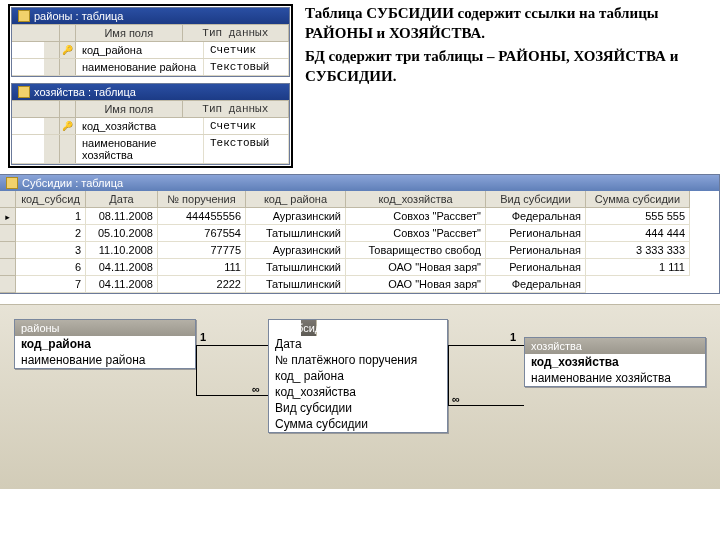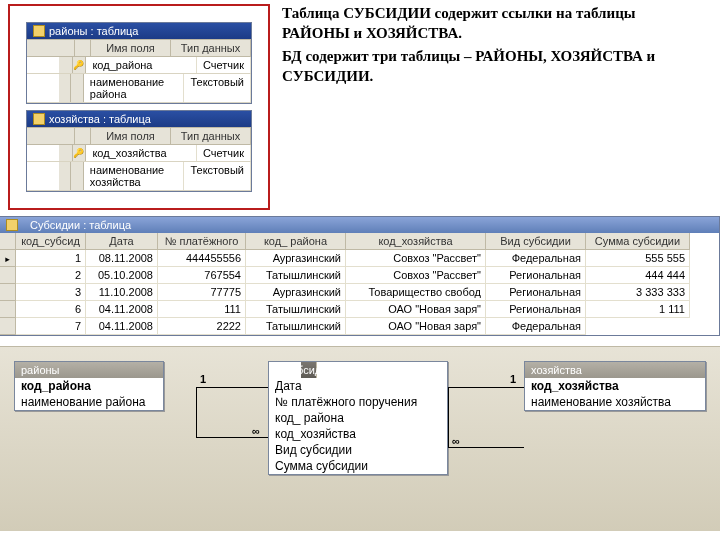--- a/index.html
+++ b/index.html
@@ -1,35 +1,35 @@
 <!DOCTYPE html>
 <html><head>
 <meta charset="utf-8">
 <style>
   * { box-sizing: border-box; margin: 0; padding: 0; }
   body { font-family: Tahoma, Arial, sans-serif; font-size: 11px; background: #fff; width: 720px; height: 540px; overflow: hidden; }
   .top { display: flex; align-items: flex-start; gap: 12px; padding: 4px 8px 6px 8px; }
-  .design-tables { display: flex; flex-direction: column; gap: 6px; border: 2px solid #b91c1c; padding: 16px; width: 262px; }
+  .design-tables { display: flex; flex-direction: column; gap: 6px; border: 2px solid #000000; padding: 1px; width: 294px; }
   .win { border: 1px solid #6b7a9a; background: #fff; }
   .titlebar { background: linear-gradient(#2a4fa3,#1c3b86); color: #fff; padding: 2px 6px; display: flex; align-items: center; gap: 4px; font-size: 11px; }
   .titlebar .ico { width: 12px; height: 12px; background: #f2d16b; border: 1px solid #ad8c20; display: inline-block; }
   .hdrrow { display: flex; background: #e6e3d8; border-top: 1px solid #bfb9a5; border-bottom: 1px solid #bfb9a5; }
   .hdr { padding: 2px 6px; border-right: 1px solid #bfb9a5; flex: 1; text-align: center; color: #333; }
   .row { display: flex; border-bottom: 1px solid #d9d4c2; }
   .sel { width: 16px; background: #e6e3d8; border-right: 1px solid #bfb9a5; display: flex; align-items: center; justify-content: center; margin-left: 32px; }
   .key { width: 16px; background: #e6e3d8; border-right: 1px solid #bfb9a5; display: flex; align-items: center; justify-content: center; }
   .key.on::before { content: "🔑"; font-size: 9px; }
   .cell { padding: 2px 6px; border-right: 1px solid #e3dfce; }
   .cname { width: 128px; }
-  .ctype { flex: 1; }
+  .ctype { flex: 1; font-family: Liberation Mono, monospace; }
   .desc { font-family: "Times New Roman", serif; font-size: 15px; font-weight: bold; color: #000; line-height: 1.3; width: 420px; }
   .desc p { margin-bottom: 4px; }
 
   .sub-win { border: 1px solid #6b7a9a; margin: 0; border-left: none; }
-  .sub-title { background: linear-gradient(#8aa4d8,#5f7fb8); color: #fff; padding: 2px 6px; display: flex; align-items: center; gap: 12px; font-size: 11px; }
+  .sub-title { background: linear-gradient(#8aa4d8,#5f7fb8); color: #fff; padding: 2px 6px; display: flex; align-items: center; gap: 4px; font-size: 11px; }
   .sub-title .ico { width: 12px; height: 12px; background: #f2d16b; border: 1px solid #ad8c20; display: inline-block; }
   .grid { display: grid; font-size: 11px; }
   .ghead { background: #e6e3d8; border-right: 1px solid #bfb9a5; border-bottom: 1px solid #bfb9a5; padding: 2px 4px; text-align: center; color: #333; }
   .gcell { border-right: 1px solid #e3dfce; border-bottom: 1px solid #e3dfce; padding: 2px 4px; background: #fff; white-space: nowrap; overflow: hidden; text-align: right; }
   .gsel { background: #e6e3d8; border-right: 1px solid #bfb9a5; border-bottom: 1px solid #bfb9a5; display: flex; align-items: center; justify-content: center; }
   .tar { text-align: right; }
   .arrow::before { content: "▸"; font-size: 9px; color: #000; }
 
   .rel-area { background: linear-gradient(#e7e3d6,#d2ccb8); margin-top: 10px; height: 185px; position: relative; border-top: 1px solid #bfb9a5; }
   .rel-box { position: absolute; border: 1px solid #7a879d; background: #fff; width: 180px; box-shadow: 1px 1px 0 #999; }
@@ -106,21 +106,21 @@
 
 <div class="sub-win">
   <div class="sub-title">
       <span class="ico"></span>
       <span>Субсидии : таблица</span>
     </div>
   <div class="grid" id="subs-grid" style="grid-template-columns:16px 70px 72px 88px 100px 140px 100px 104px;">
       <div class="ghead"></div>
       <div class="ghead">код_субсид</div>
       <div class="ghead">Дата</div>
-      <div class="ghead">№ платёжного</div>
+      <div class="ghead">№ поручения</div>
       <div class="ghead">код_ района</div>
       <div class="ghead">код_хозяйства</div>
       <div class="ghead">Вид субсидии</div>
       <div class="ghead">Сумма субсидии</div>
       <div class="gsel">
         <span class="arrow"></span>
       </div>
       <div class="gcell tar">1</div>
       <div class="gcell">08.11.2008</div>
       <div class="gcell">444455556</div>
@@ -156,39 +156,39 @@
       <div class="gcell tar">7</div>
       <div class="gcell">04.11.2008</div>
       <div class="gcell">2222</div>
       <div class="gcell">Татышлинский</div>
       <div class="gcell">ОАО "Новая заря"</div>
       <div class="gcell">Федеральная</div>
     </div>
 </div>
 
 <div class="rel-area">
-  <div class="rel-box" style="left:14px; top:14px; width:150px;">
+  <div class="rel-box" style="left:14px; top:14px; width:182px;">
     <div class="rel-head">районы</div>
     <div class="rel-list">
       <div class="rel-item pk">код_района</div>
       <div class="rel-item">наименование района</div>
     </div>
   </div>
   <div class="rel-box" style="left:268px; top:14px; width:180px;">
     <div class="rel-head sel">Субсидии</div>
     <div class="rel-list">
       <div class="rel-item">Дата</div>
       <div class="rel-item">№ платёжного поручения</div>
       <div class="rel-item">код_ района</div>
       <div class="rel-item">код_хозяйства</div>
       <div class="rel-item">Вид субсидии</div>
       <div class="rel-item">Сумма субсидии</div>
     </div>
   </div>
-  <div class="rel-box" style="left:524px; top:14px; width:182px;">
+  <div class="rel-box" style="left:524px; top:32px; width:182px;">
     <div class="rel-head">хозяйства</div>
     <div class="rel-list">
       <div class="rel-item pk">код_хозяйства</div>
       <div class="rel-item">наименование хозяйства</div>
     </div>
   </div>
 
   <div class="rel-line" style="left:196px; top:40px; width:72px;"></div>
   <div style="position:absolute; left:196px; top:40px; width:1px; height:50px; background:#000;"></div>
   <div class="rel-lbl" style="left:200px; top:26px;">1</div>

